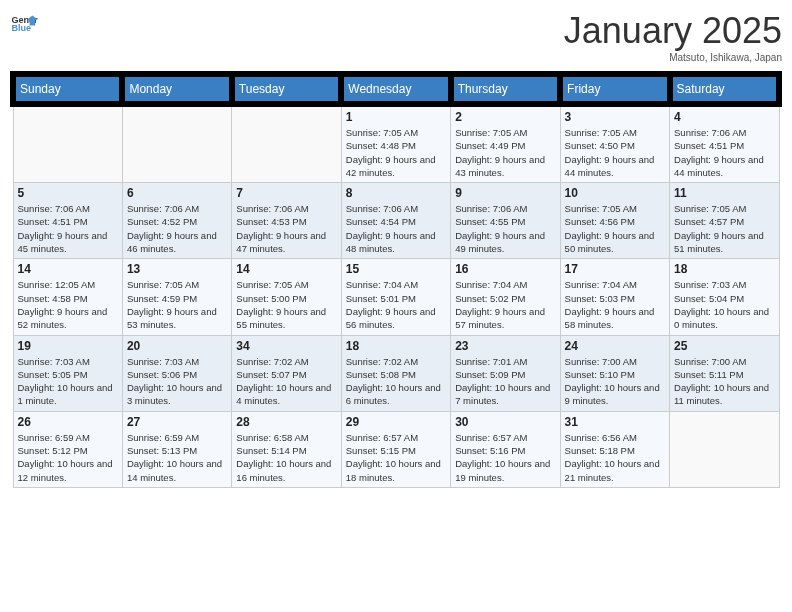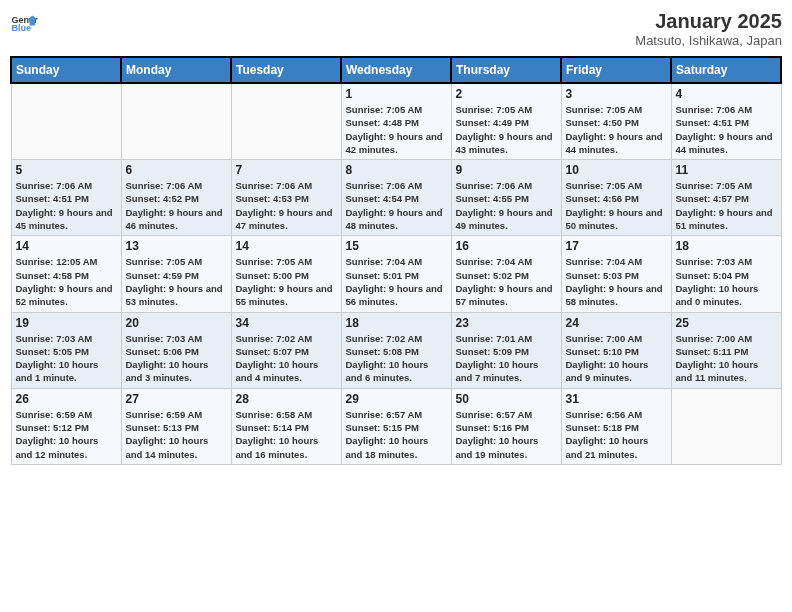--- a/index.html
+++ b/index.html
@@ -27,40 +27,40 @@
       gap: 4px;
     }
     .logo-icon {
       width: 28px;
       height: 28px;
     }
     .title-block {
       text-align: right;
     }
     .calendar-title {
-      font-size: 20px;
-      font-weight: bold;
+      font-size: 36px;
+      font-weight: normal;
       color: #333;
     }
     .calendar-subtitle {
-      font-size: 13px;
+      font-size: 10px;
       color: #555;
     }
     table {
       width: 100%;
       border-collapse: collapse;
     }
     thead tr th {
       background-color: #3a7fc1;
       color: #fff;
       font-size: 12px;
-      font-weight: bold;
+      font-weight: normal;
       padding: 5px 4px;
       text-align: left;
-      border: 2px solid #000000;
+      border: 6px solid #000000;
     }
     tbody tr td {
       border: 1px solid #ccc;
       vertical-align: top;
       padding: 3px 4px;
       width: 14.28%;
       min-height: 70px;
       background: #fff;
     }
     tbody tr:nth-child(odd) td {
@@ -73,21 +73,20 @@
       font-size: 12px;
       font-weight: bold;
       color: #222;
       display: block;
       margin-bottom: 2px;
     }
     .day-info {
       font-size: 9.5px;
       color: #333;
       line-height: 1.4;
-      font-weight: bold;
     }
     .empty-cell {
       background: #f9f9f9 !important;
     }
   </style>
 </head>
 <body>
 
 <div class="page">
   <div class="header">
@@ -299,21 +298,21 @@
 Sunset: 5:14 PM
 Daylight: 10 hours and 16 minutes.</div>
           </td>
           <td>
             <span class="day-number">29</span>
             <div class="day-info">Sunrise: 6:57 AM
 Sunset: 5:15 PM
 Daylight: 10 hours and 18 minutes.</div>
           </td>
           <td>
-            <span class="day-number">50</span>
+            <span class="day-number">30</span>
             <div class="day-info">Sunrise: 6:57 AM
 Sunset: 5:16 PM
 Daylight: 10 hours and 19 minutes.</div>
           </td>
           <td>
             <span class="day-number">31</span>
             <div class="day-info">Sunrise: 6:56 AM
 Sunset: 5:18 PM
 Daylight: 10 hours and 21 minutes.</div>
           </td>

